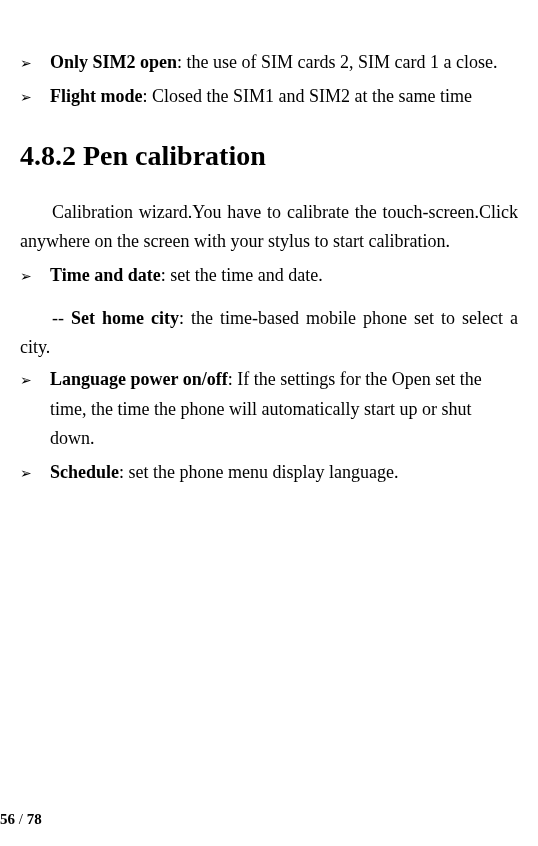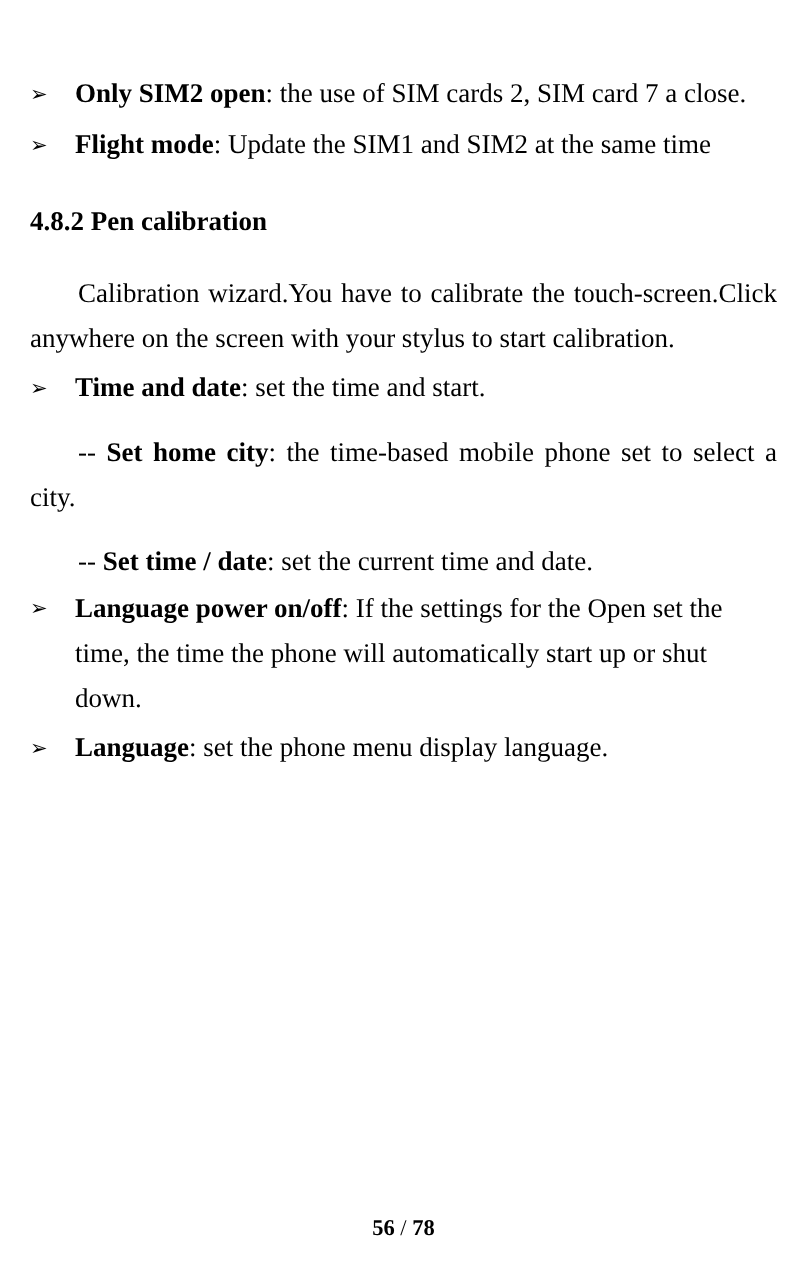--- a/index.html
+++ b/index.html
@@ -31,21 +31,21 @@
     }
     .bullet-body {
       flex: 1;
       padding-right: 8px;
     }
     .bold {
       font-weight: bold;
     }
     .heading {
       font-weight: bold;
-      font-size: 18px;
+      font-size: 28px;
       margin-top: 22px;
       margin-bottom: 18px;
       font-family: Georgia, 'Times New Roman', serif;
     }
     .para {
       text-align: justify;
       margin-bottom: 4px;
       font-family: Liberation Serif, serif;
     }
     .para-indent {
@@ -57,80 +57,77 @@
     }
     .sub-indent {
       padding-left: 32px;
       text-indent: 0;
     }
     .footer {
       position: absolute;
       bottom: 18px;
       left: 0;
       right: 0;
-      text-align: center;
+      text-align: left;
       font-weight: bold;
       font-size: 15px;
     }
     .footer-sep {
       font-weight: normal;
     }
   </style>
 </head>
 <body>
 
 <div class="content">
 
   <div class="bullet-item">
     <div class="bullet-marker">➢</div>
     <div class="bullet-body">
-      <span class="bold">Only SIM2 open</span><span>: the use of SIM cards 2, SIM card 7 a close.</span>
+      <span class="bold">Only SIM2 open</span><span>: the use of SIM cards 2, SIM card 1 a close.</span>
     </div>
   </div>
 
   <div class="bullet-item">
     <div class="bullet-marker">➢</div>
     <div class="bullet-body">
-      <span class="bold">Flight mode</span><span>:   Update the SIM1 and SIM2 at the same time</span>
+      <span class="bold">Flight mode</span><span>:   Closed the SIM1 and SIM2 at the same time</span>
     </div>
   </div>
 
   <div class="heading">4.8.2 Pen calibration</div>
 
   <div class="para para-indent">Calibration wizard.You have to calibrate the touch-screen.Click anywhere on the screen with your stylus to start calibration.</div>
 
 
   <div class="bullet-item">
     <div class="bullet-marker">➢</div>
     <div class="bullet-body">
-      <span class="bold">Time and date</span><span>: set the time and start.</span>
+      <span class="bold">Time and date</span><span>: set the time and date.</span>
     </div>
   </div>
 
   <div class="para sub-line">
     <span class="sub-indent" style="display:inline-block;width:32px;"></span><span>-- </span><span class="bold">Set home city</span><span>: the time-based mobile phone set to select a city.</span>
   </div>
 
-  <div class="para sub-line">
-    <span style="display:inline-block;width:32px;"></span><span>-- </span><span class="bold">Set time / date</span><span>: set the current time and date.</span>
-  </div>
 
 
 
   <div class="bullet-item">
     <div class="bullet-marker">➢</div>
     <div class="bullet-body">
       <span class="bold">Language power on/off</span><span>: If the settings for the Open set the time, the time the phone will automatically start up or shut down.</span>
     </div>
   </div>
 
   <div class="bullet-item">
     <div class="bullet-marker">➢</div>
     <div class="bullet-body">
-      <span class="bold">Language</span><span>: set the phone menu display language.</span>
+      <span class="bold">Schedule</span><span>: set the phone menu display language.</span>
     </div>
   </div>
 
 </div>
 
 <div class="footer">
   <span>56</span><span class="footer-sep"> / </span><span>78</span>
 </div>
 
 </body></html>

